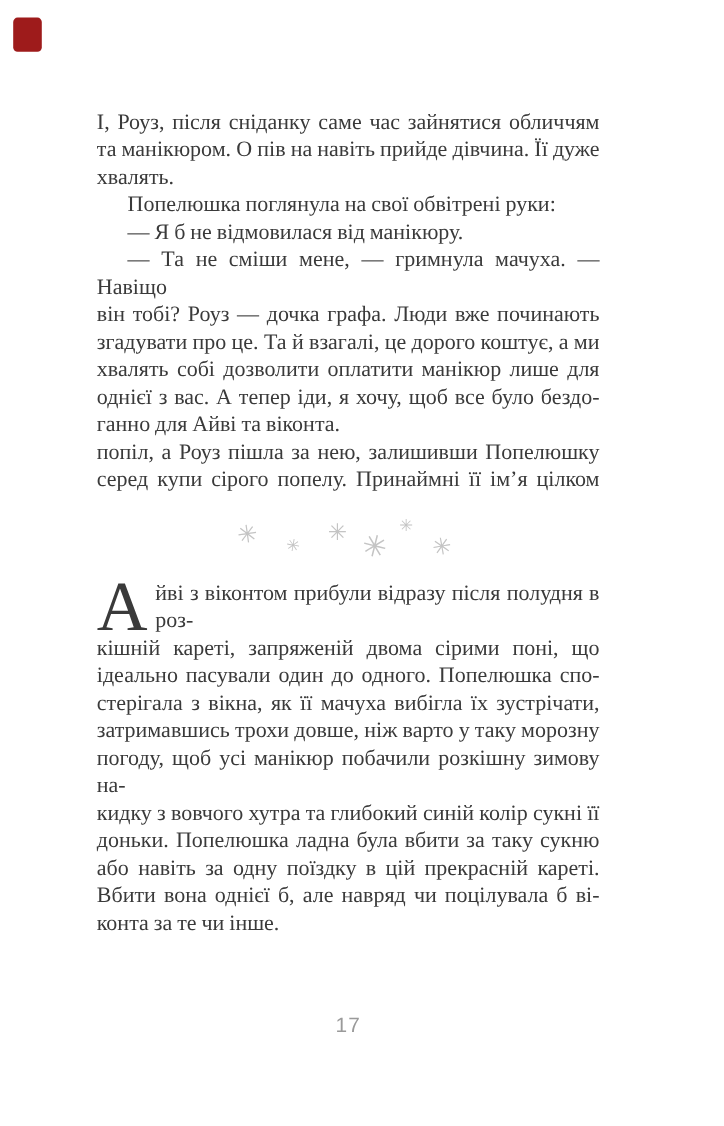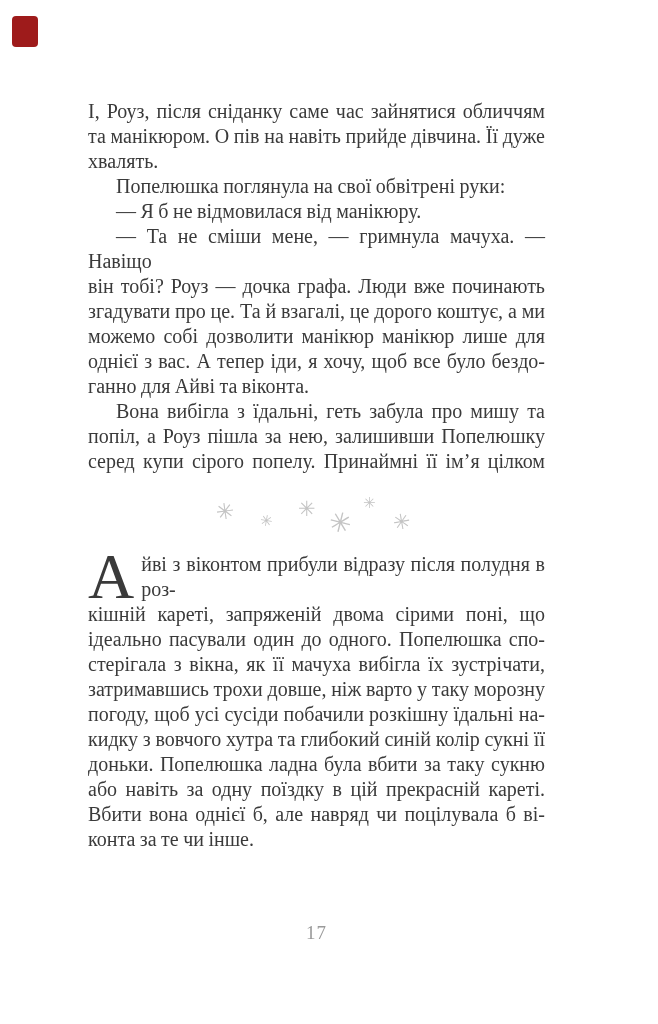--- a/index.html
+++ b/index.html
@@ -53,21 +53,21 @@
     line-height:50px;
     height:50px;
     padding-right:7px;
     color:var(--text-color);
   }
   .footer{
     position:absolute;left:88px;top:922px;width:457px;
     text-align:center;
   }
   .page-num{
-    font-family:Liberation Serif, serif;
+    font-family:Liberation Sans, sans-serif;
     font-size:19px;color:var(--muted-color);
     letter-spacing:1px;
   }
 </style>
 </head>
 <body>
 
 <div class="marker"></div>
 
 <div class="text-block">
@@ -80,46 +80,45 @@
       <div class="para">
         <div class="line last indent">Попелюшка поглянула на свої обвітрені руки:</div>
       </div>
       <div class="para">
         <div class="line last indent">— Я б не відмовилася від манікюру.</div>
       </div>
       <div class="para">
         <div class="line indent">— Та не сміши мене, — гримнула мачуха. — Навіщо</div>
         <div class="line">він тобі? Роуз — дочка графа. Люди вже починають</div>
         <div class="line">згадувати про це. Та й взагалі, це дорого коштує, а ми</div>
-        <div class="line">можемо собі дозволити манікюр манікюр лише для</div>
+        <div class="line">хвалять собі дозволити оплатити манікюр лише для</div>
         <div class="line">однієї з вас. А тепер іди, я хочу, щоб все було бездо-</div>
         <div class="line last">ганно для Айві та віконта.</div>
       </div>
       <div class="para">
-        <div class="line indent">Вона вибігла з їдальні, геть забула про мишу та</div>
         <div class="line">попіл, а Роуз пішла за нею, залишивши Попелюшку</div>
         <div class="line">серед купи сірого попелу. Принаймні її ім’я цілком</div>
       </div>
     </div>
   <div class="divider" id="divider">
       <span class="sparkle" style="left: 128px; top: 27px; font-size: 22px; transform: rotate(-8deg);">✳</span>
       <span class="sparkle" style="left: 172px; top: 40px; font-size: 15px; transform: rotate(10deg);">✳</span>
       <span class="sparkle" style="left: 210px; top: 25px; font-size: 21px;">✳</span>
       <span class="sparkle" style="left: 241px; top: 35px; font-size: 27px; transform: rotate(14deg);">✳</span>
       <span class="sparkle" style="left: 275px; top: 22px; font-size: 15px;">✳</span>
       <span class="sparkle" style="left: 305px; top: 38px; font-size: 21px; transform: rotate(-10deg);">✳</span>
     </div>
   <div class="para drop-para" id="dropPara">
     <span class="dropcap">А</span>
   <div class="line">йві з віконтом прибули відразу після полудня в роз-</div>
       <div class="line">кішній кареті, запряженій двома сірими поні, що</div>
       <div class="line">ідеально пасували один до одного. Попелюшка спо-</div>
       <div class="line">стерігала з вікна, як її мачуха вибігла їх зустрічати,</div>
       <div class="line">затримавшись трохи довше, ніж варто у таку морозну</div>
-      <div class="line">погоду, щоб усі сусіди побачили розкішну їдальні на-</div>
+      <div class="line">погоду, щоб усі манікюр побачили розкішну зимову на-</div>
       <div class="line">кидку з вовчого хутра та глибокий синій колір сукні її</div>
       <div class="line">доньки. Попелюшка ладна була вбити за таку сукню</div>
       <div class="line">або навіть за одну поїздку в цій прекрасній кареті.</div>
       <div class="line">Вбити вона однієї б, але навряд чи поцілувала б ві-</div>
       <div class="line last">конта за те чи інше.</div>
     </div>
 </div>
 
 <div class="footer">
   <span class="page-num">17</span>

